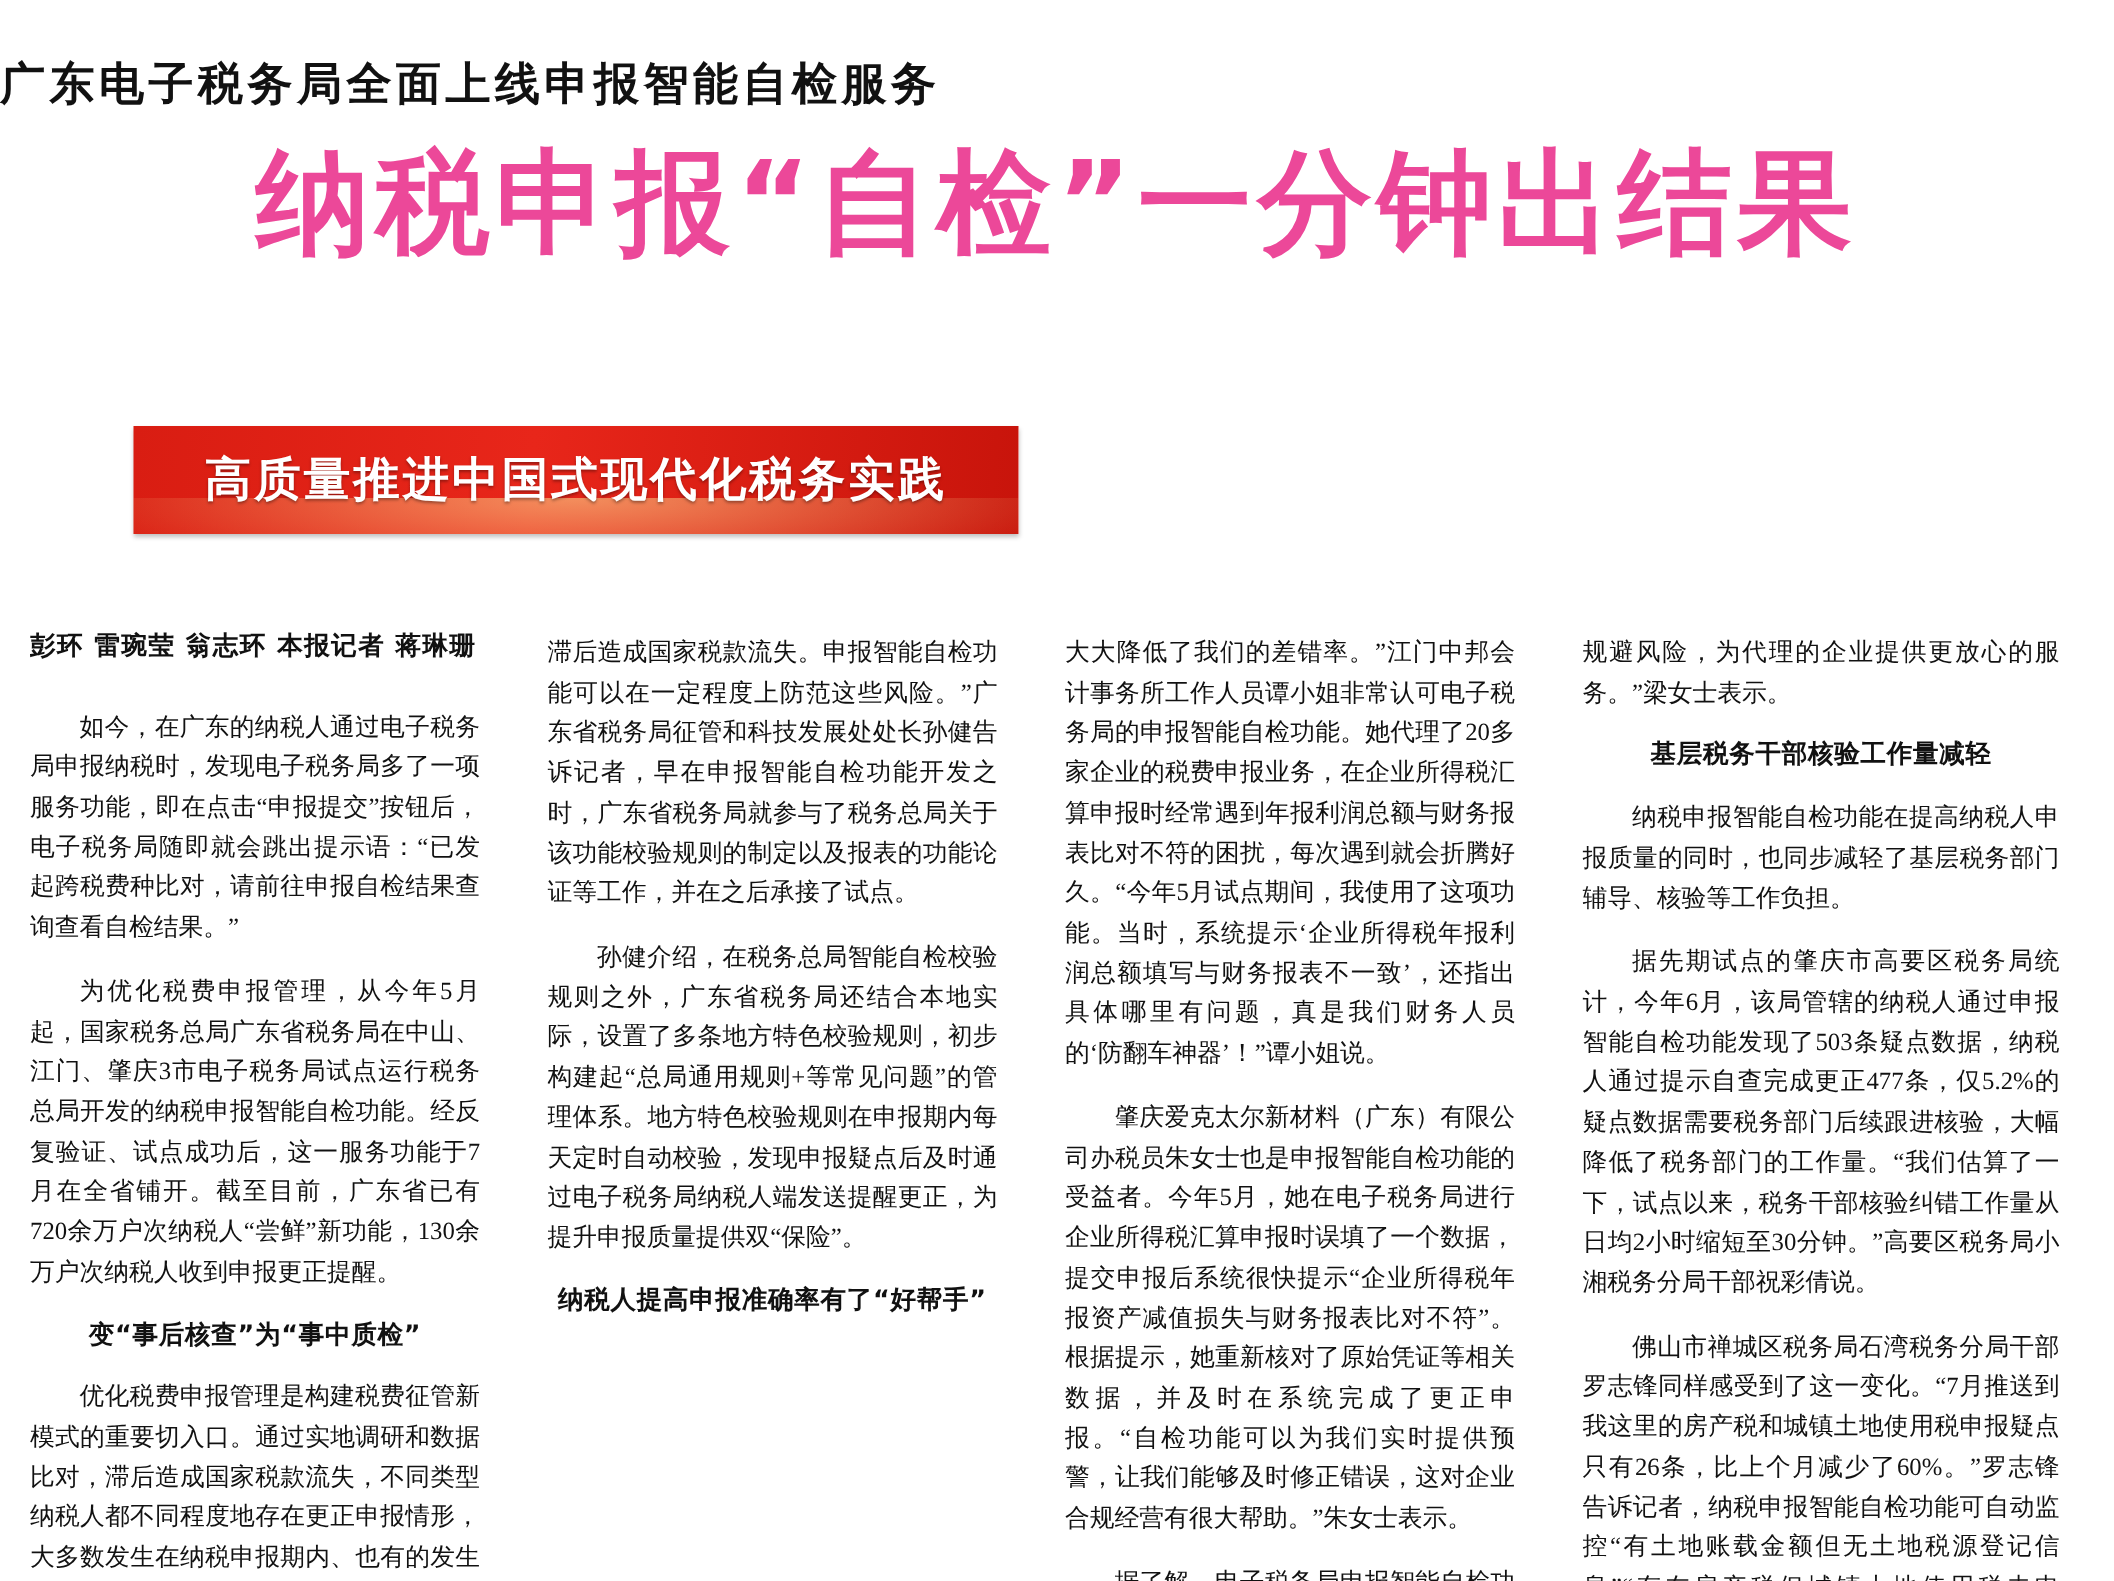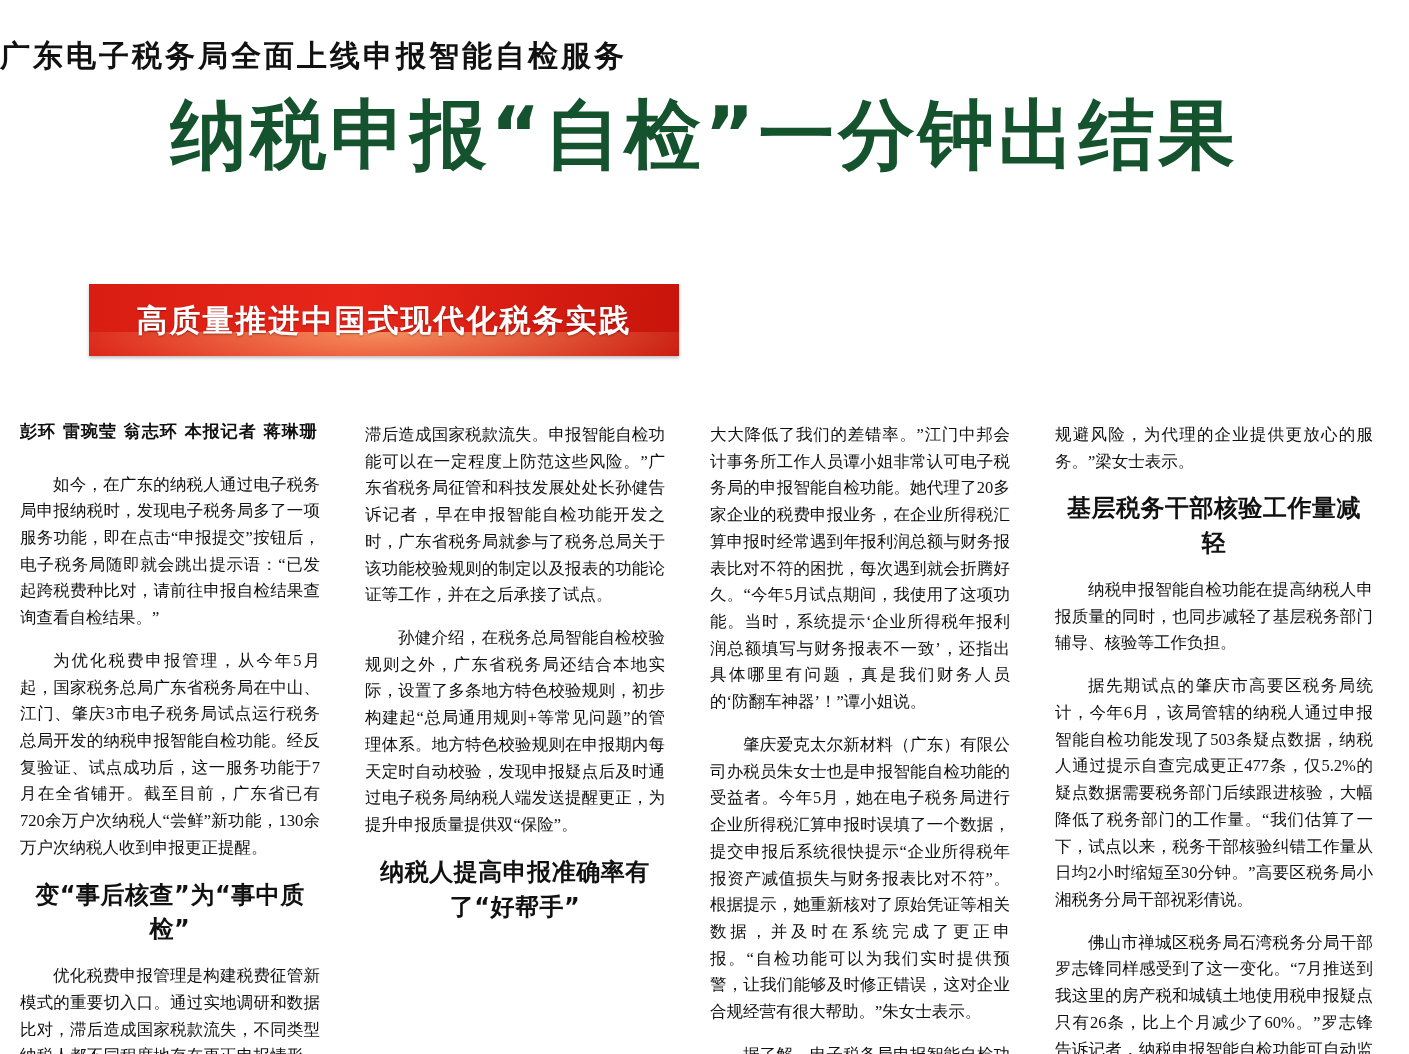--- a/index.html
+++ b/index.html
@@ -31,21 +31,21 @@
     letter-spacing: 3px;
     color: #111;
     margin-top: 36px;
   }
   .headline {
     text-align: center;
     font-family: "DejaVu Sans", "Liberation Sans", sans-serif;
     font-size: 76px;
     font-weight: 900;
     letter-spacing: 4px;
-    color: #14532d;
+    color: #ec4899;
     margin-top: 18px;
     line-height: 1.05;
     white-space: nowrap;
   }
 
   
   .banner-wrap {
     position: absolute;
     left: 52px;
     top: 248px;
@@ -111,21 +111,21 @@
   .byline {
     font-family: "DejaVu Sans", "Liberation Sans", sans-serif;
     font-weight: 700;
     font-size: 17px;
     letter-spacing: 1px;
     margin: 0 0 26px 0;
   }
   .subhead {
     font-family: "DejaVu Sans", "Liberation Sans", sans-serif;
     font-weight: 700;
-    font-size: 24px;
+    font-size: 17px;
     text-align: center;
     margin: 16px 0 12px 0;
     letter-spacing: 0.5px;
     line-height: 1.45;
   }
   p.para {
     margin: 16px 0 2px 0;
     text-indent: 2em;
   }
   p.para.noindent { text-indent: 0; }

